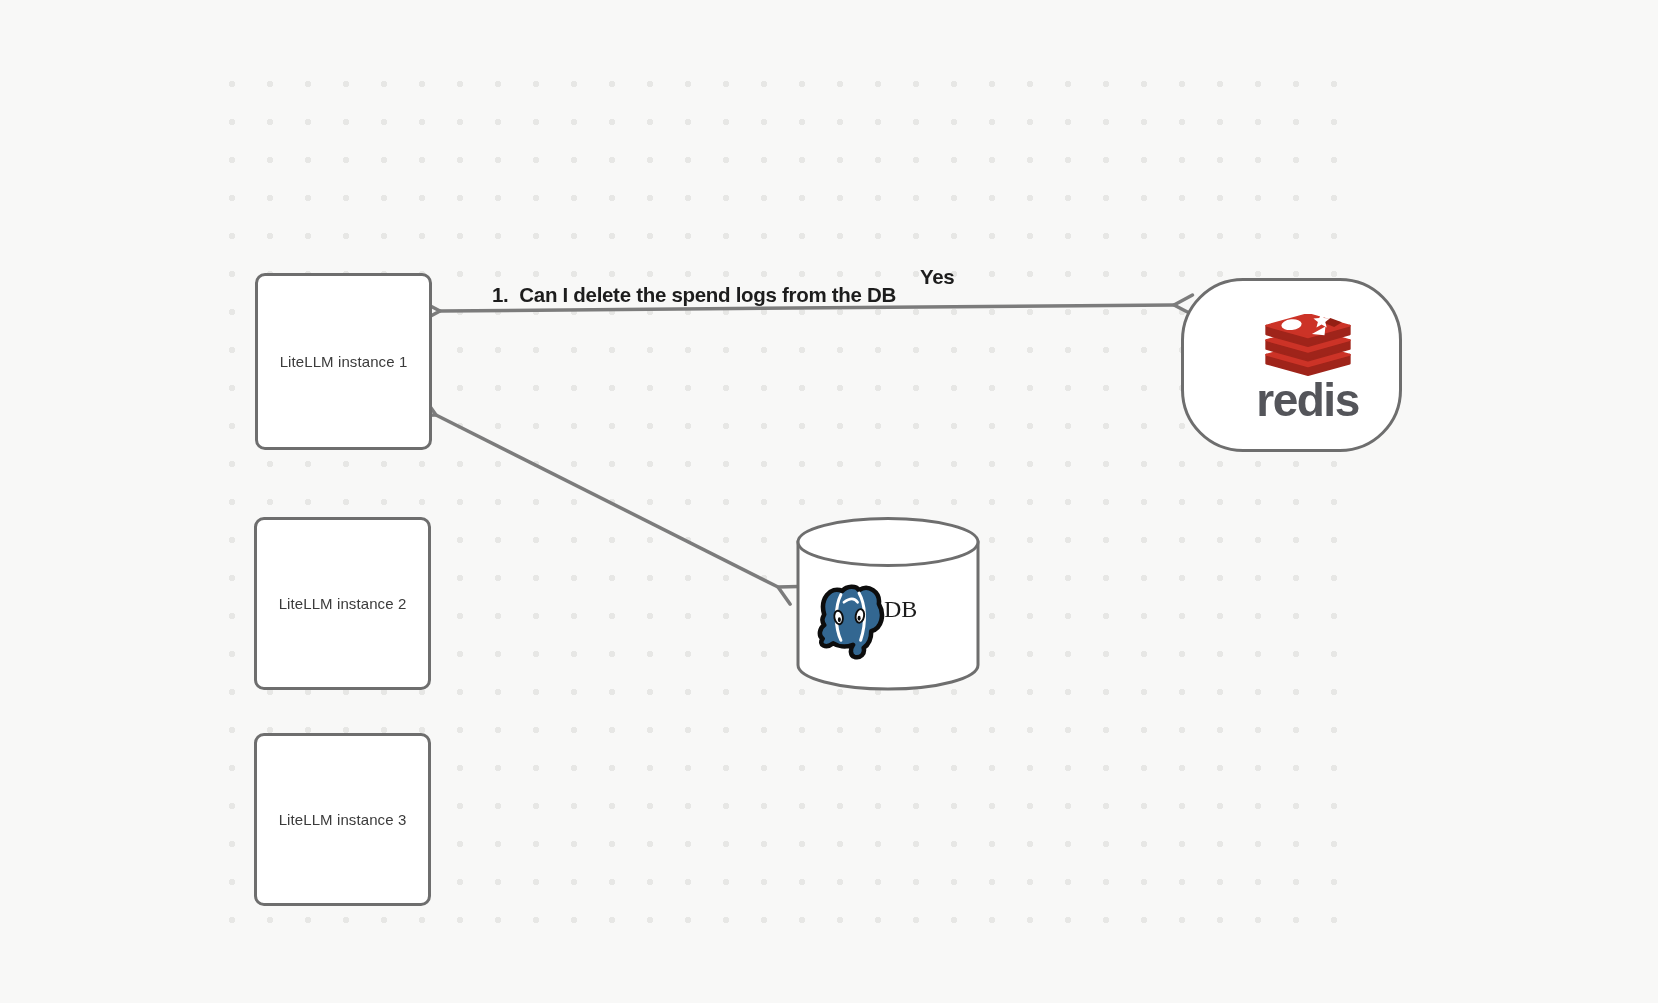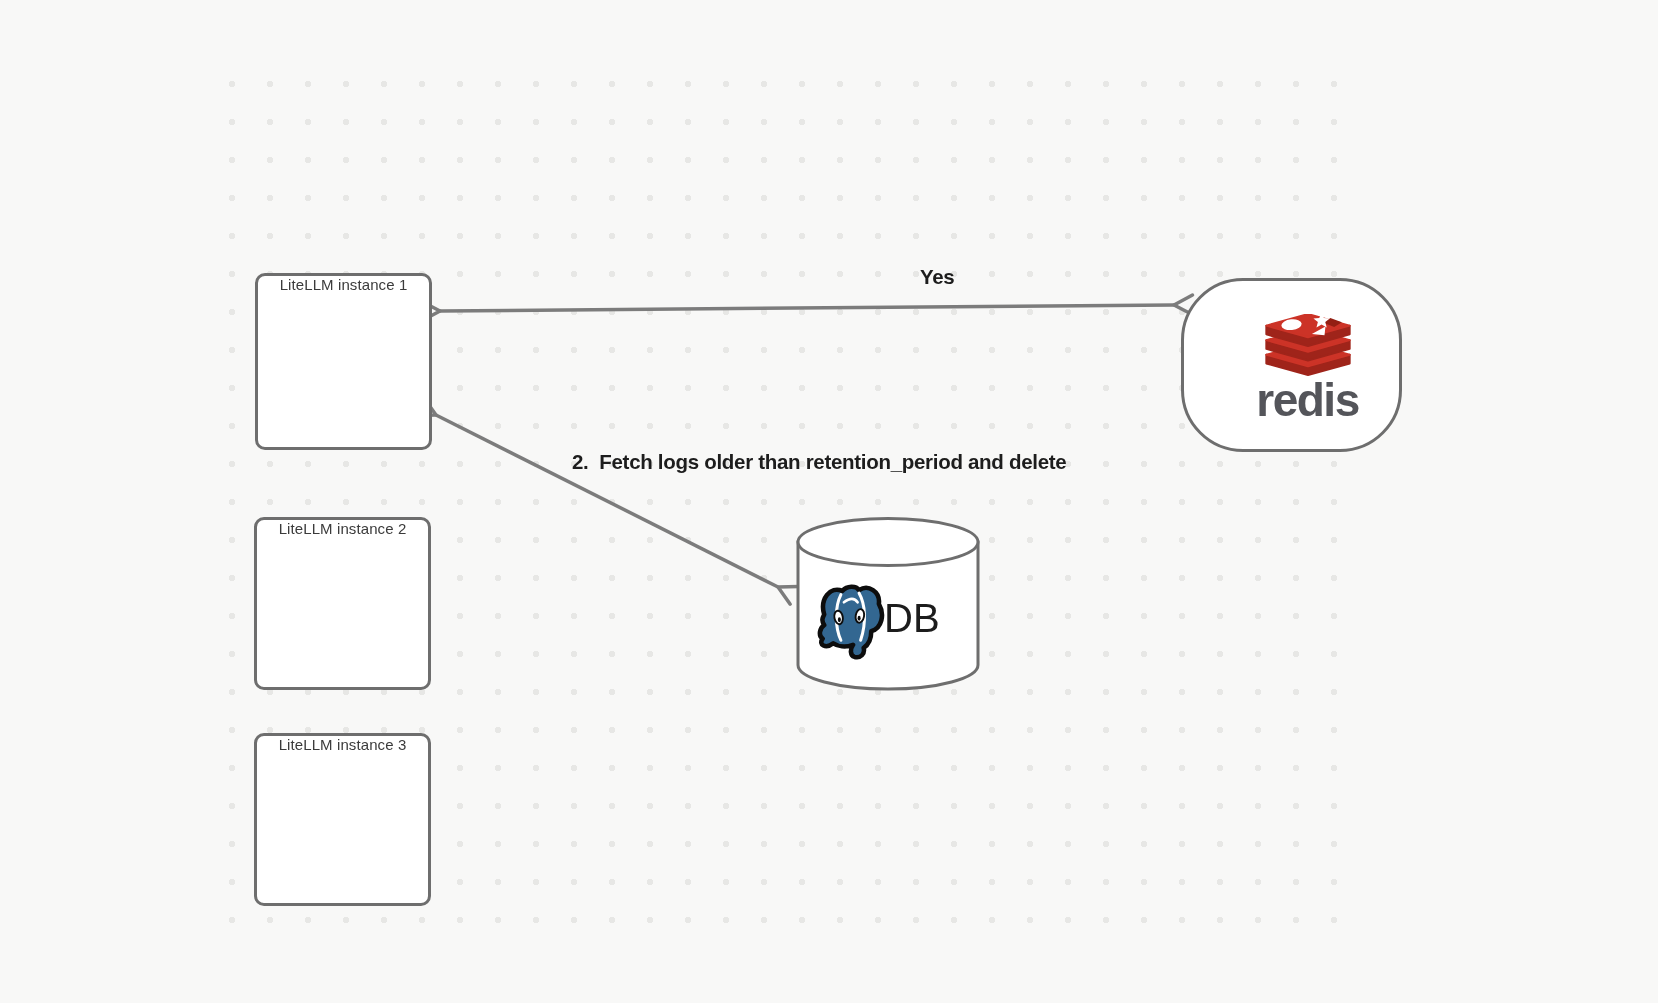--- a/index.html
+++ b/index.html
@@ -23,21 +23,21 @@
   .edges-svg{
     position:absolute;left:0;top:0;width:1658px;height:1003px;
   }
   .llm-box{
     position:absolute;
     width:177px;
     background:#ffffff;
     border:3px solid var(--shape_border,#6e6e6e);
     border-radius:10px;
     box-sizing:border-box;
-    display:flex;justify-content:center;
+    display:flex;align-items:center;justify-content:center;
   }
   .llm-box .lbl{
     font-size:15px;color:#3b3b3b;letter-spacing:0.1px;
   }
   #box1{left:255px;top:273px;height:177px;}
   #box2{left:254px;top:517px;height:173px;}
   #box3{left:254px;top:733px;height:173px;}
   .redis-node{
     position:absolute;left:1181px;top:278px;width:221px;height:174px;
     background:#ffffff;
@@ -58,21 +58,21 @@
     color:#1d1d1d;letter-spacing:-0.3px;
     white-space:pre;
   }
   #edge1-label{left:492px;top:283px;}
   #edge1-response{left:920px;top:265px;}
   #edge2-label{left:572px;top:450px;}
   .cyl-svg{position:absolute;left:796px;top:516px;}
   .pg-logo{position:absolute;left:812px;top:581px;}
   .db-label{
     position:absolute;left:884px;top:596px;
-    font-size:40px;color:#1c1c1c;font-weight:500;letter-spacing:0px;
+    font-size:24px;color:#1c1c1c;font-weight:500;letter-spacing:0px;font-family:Liberation Serif, serif;
   }
 </style>
 </head>
 <body>
 
 <div class="canvas">
 
   <div class="dot-grid"></div>
 
   <svg class="edges-svg">
@@ -88,22 +88,22 @@
   <div class="llm-box" id="box1">
     <span class="lbl">LiteLLM instance 1</span>
   </div>
   <div class="llm-box" id="box2">
     <span class="lbl">LiteLLM instance 2</span>
   </div>
   <div class="llm-box" id="box3">
     <span class="lbl">LiteLLM instance 3</span>
   </div>
 
+  <div class="edge-label" id="edge1-label">1.  Can I delete the spend logs from the DB</div>
   <div class="edge-label" id="edge1-response">Yes</div>
-  <div class="edge-label" id="edge2-label">2.  Fetch logs older than retention_period and delete</div>
 
   <div class="redis-node">
     <svg width="86" height="64" viewBox="0 0 86 66">
 
       <g stroke-linejoin="round">
         <path d="M0 42 V51 L43 63 L86 51 V42 L43 54 Z" style="fill:var(--redis_red_dark,#9f241a)" stroke="#9f241a" stroke-width="2"></path>
         <path d="M43 30 L86 42 L43 54 L0 42 Z" style="fill:var(--redis_red,#cc3327)" stroke="#cc3327" stroke-width="2"></path>
 
         <path d="M0 27 V36 L43 48 L86 36 V27 L43 39 Z" style="fill:var(--redis_red_dark,#9f241a)" stroke="#9f241a" stroke-width="2"></path>
         <path d="M43 15 L86 27 L43 39 L0 27 Z" style="fill:var(--redis_red,#cc3327)" stroke="#cc3327" stroke-width="2"></path>

